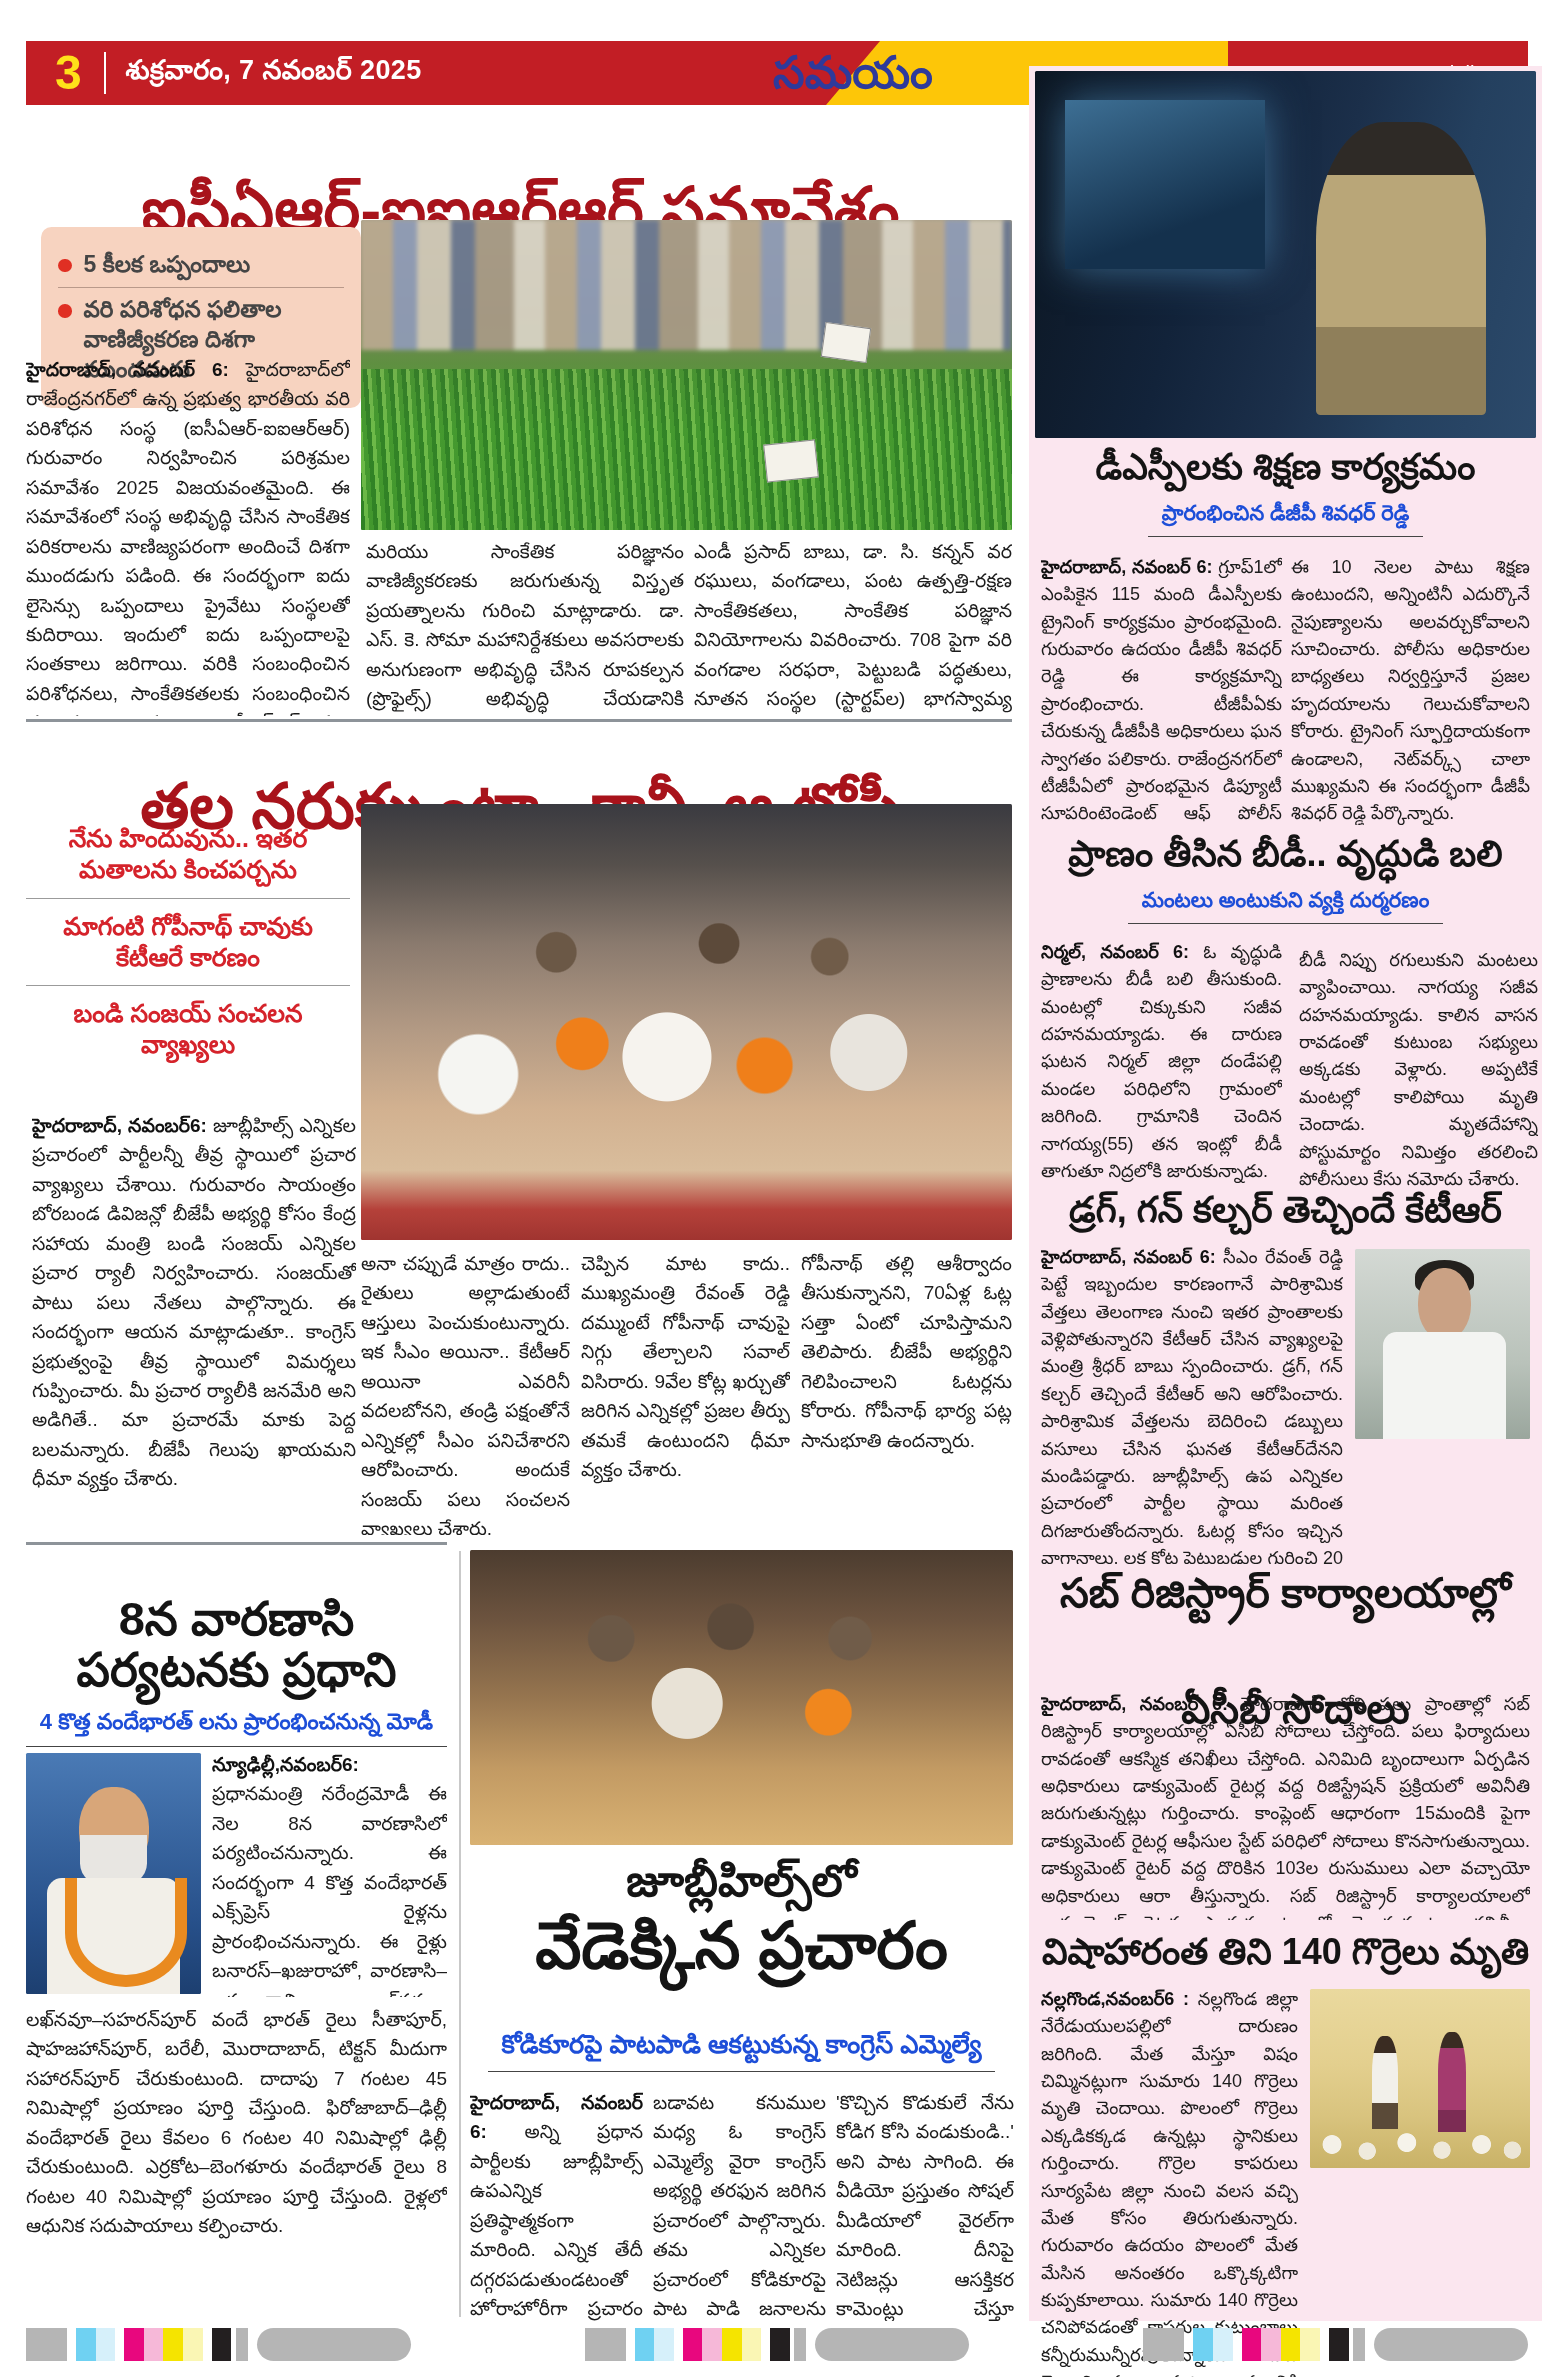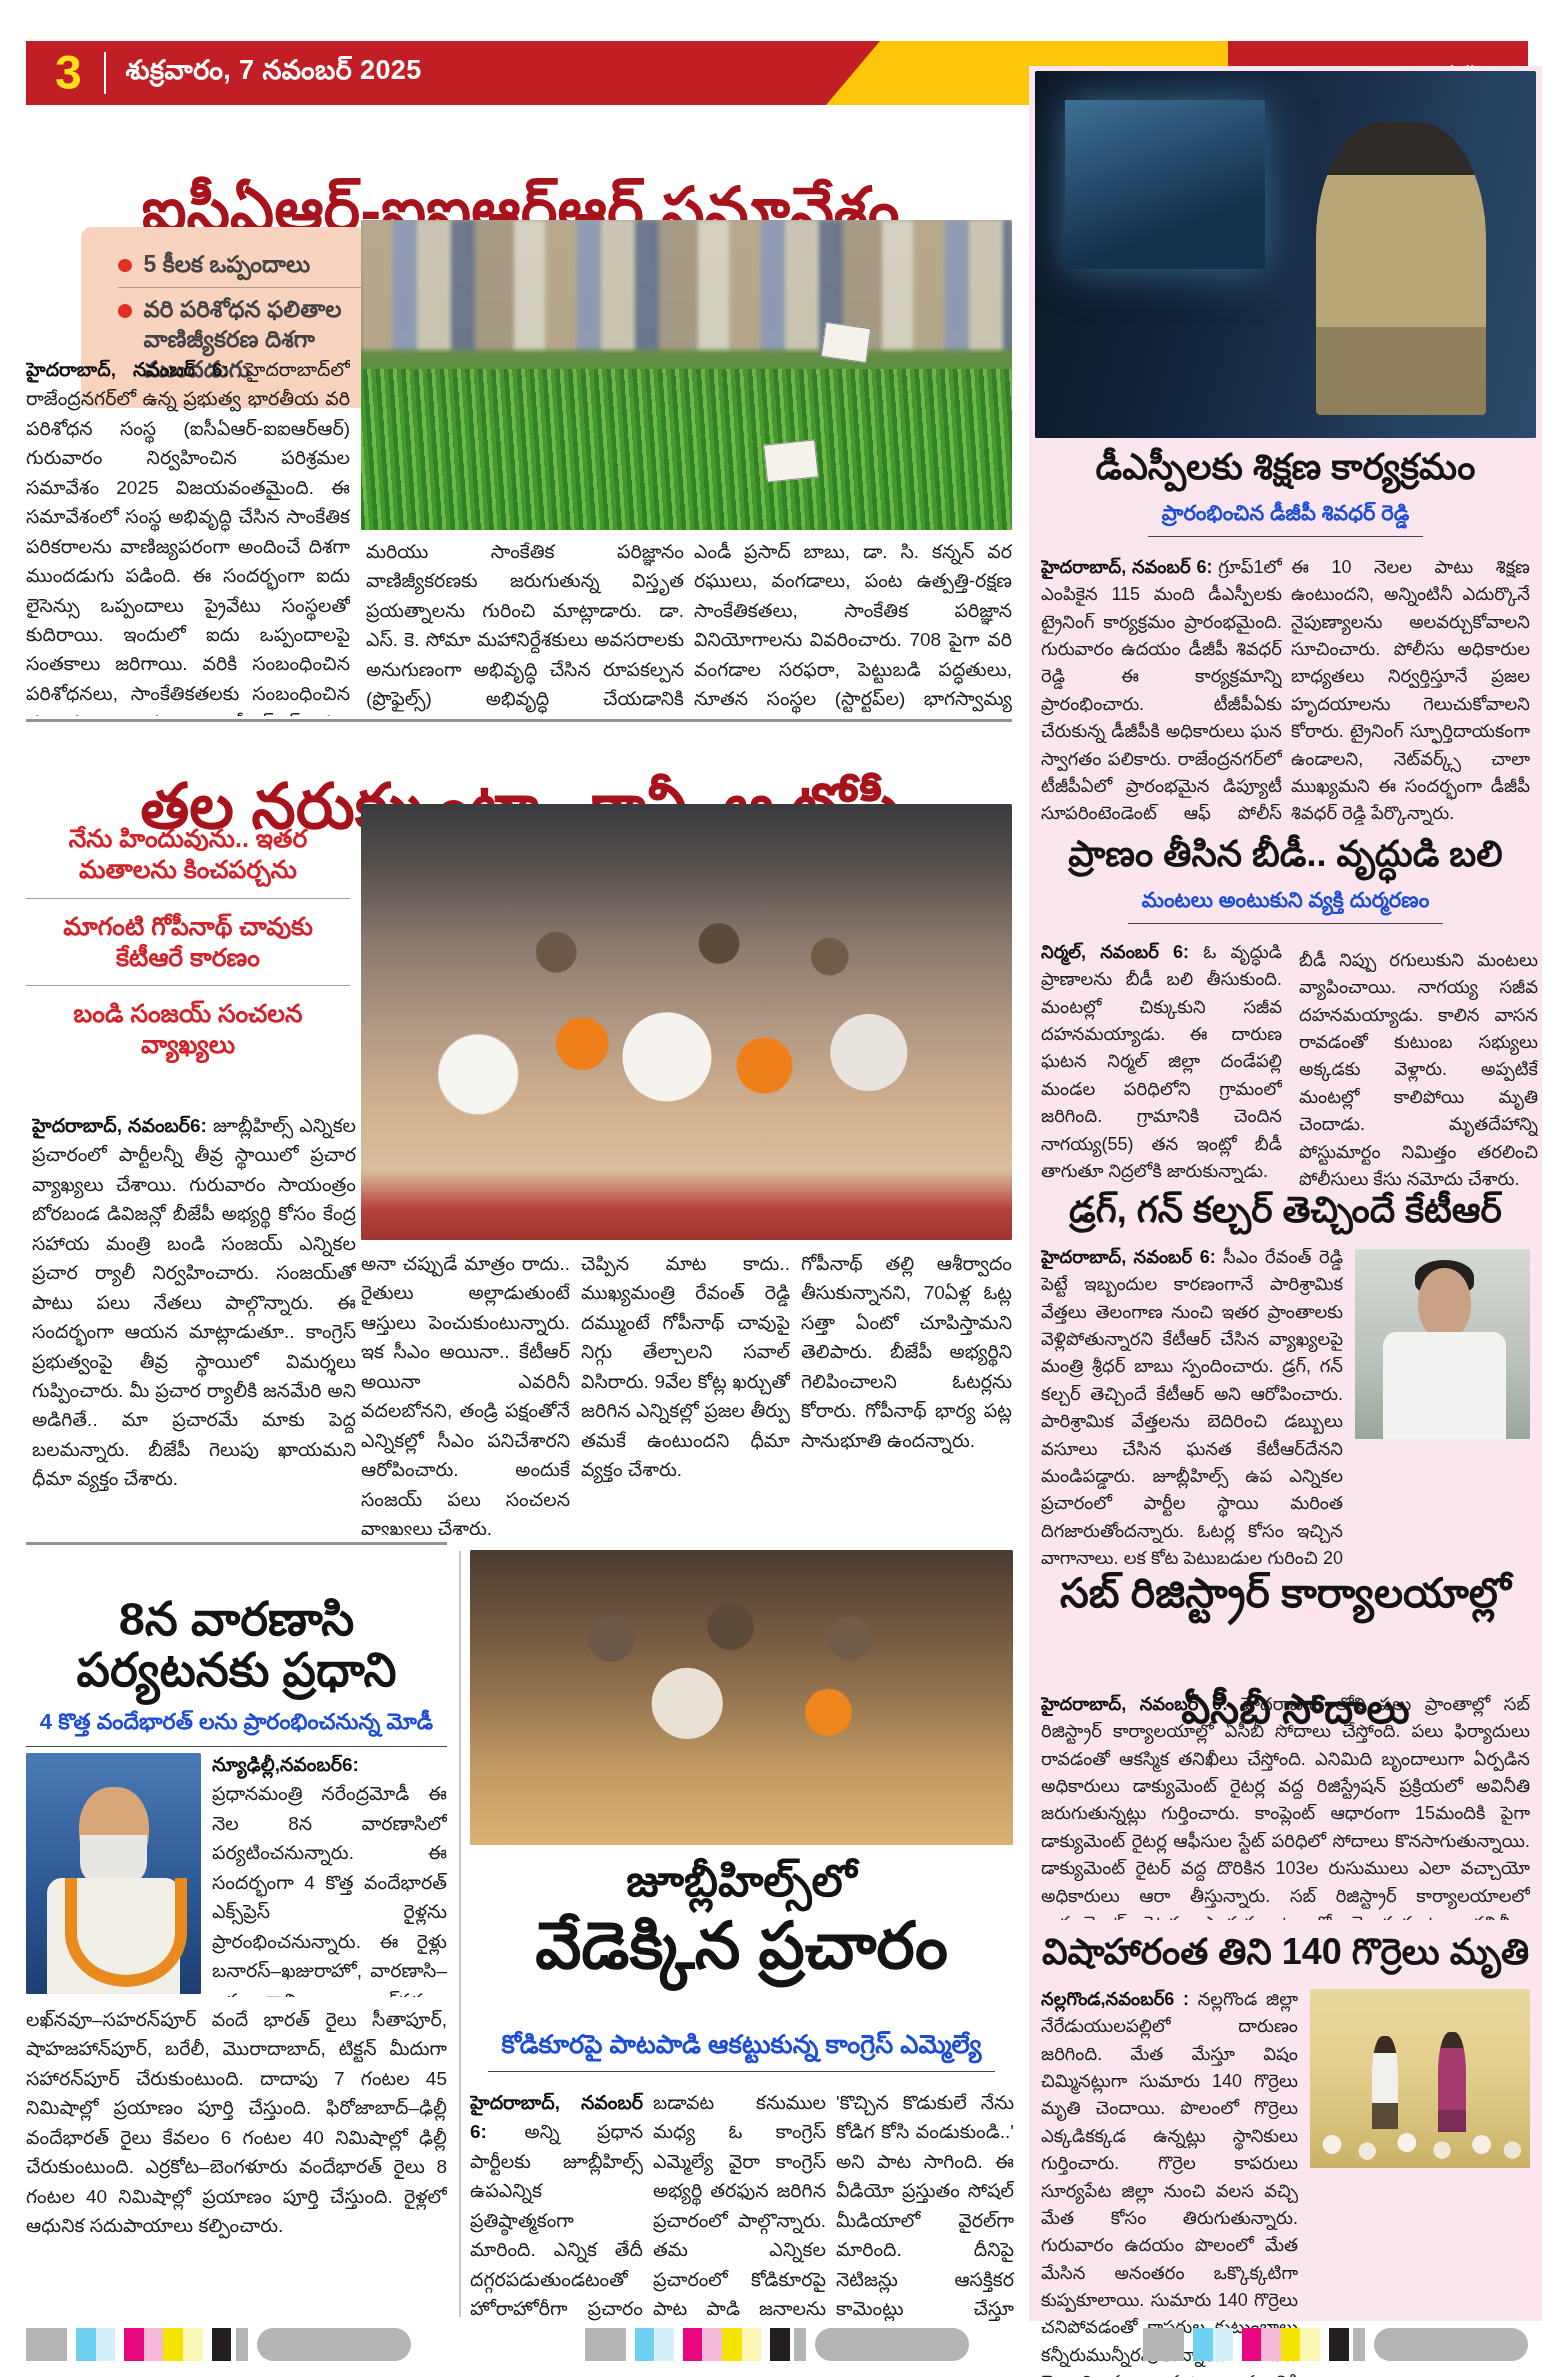--- a/index.html
+++ b/index.html
@@ -26,21 +26,21 @@
   .hl-black{color:#141414;font-weight:800;text-align:center;line-height:1.08;}
   .subhead-red{color:#1d4ed8;font-weight:700;text-align:center;}
   .subhead-underline{display:inline-block;border-bottom:1.5px solid #444;padding:0 13.5px 6px;}
   .bodytxt{font-size:19px;line-height:1.55;text-align:justify;overflow:hidden;}
   .bodytxt-sm{font-size:18px;line-height:1.52;text-align:justify;overflow:hidden;}
   .dateline{font-weight:800;color:#111;}
   .rule-h{background:#8d9399;height:3px;}
   .rule-v{background:#c9c9c9;width:1.5px;}
 
   
-  .bullet-box{background:#f7d3c0;border-radius:10.5px;padding:15px 37px;margin-left:40px;}
+  .bullet-box{background:#f7d3c0;border-radius:10.5px;padding:15px 17px;}
   .bullet-item{display:flex;align-items:flex-start;gap:12px;color:#454545;
                font-size:23px;font-weight:700;line-height:1.3;padding:7.5px 0;}
   .bullet-item + .bullet-item{border-top:0.8px solid #b9998a;}
   .bullet-dot{width:13.5px;height:13.5px;border-radius:50%;background:#e02f23;flex:0 0 13.5px;margin-top:9px;}
 
   
   .subhead-stack{display:flex;flex-direction:column;}
   .subhead-stack .sh{color:#d5232b;font-weight:700;font-size:25px;line-height:1.25;
                      text-align:center;padding:12px 3px;}
   .subhead-stack .sh + .sh{border-top:1.5px solid #9b9b9b;}
@@ -123,20 +123,21 @@
 <body>
 
 <div class="page">
 
   <header class="topbar">
     <div class="topbar-redleft">
       <span class="pagenum">3</span>
       <span class="top-divider"></span>
       <span class="edition-date">శుక్రవారం, 7 నవంబర్ 2025</span>
     </div>
+    <div class="masthead-title">సమయం</div>
     <div class="topbar-redright">
       <span class="epaper-url">www.epaper.samayamdaily.net</span>
     </div>
   </header>
 
   <section>
     <h1 class="abs hl-maroon" style="left:26px;top:135px;width:989px;font-size:62px;">ఐసీఏఆర్-ఐఐఆర్ఆర్ సమావేశం విజయవంతం</h1>
 
     <div class="abs bullet-box" style="left:41px;top:227px;width:286px;">
       <div class="bullet-item">

